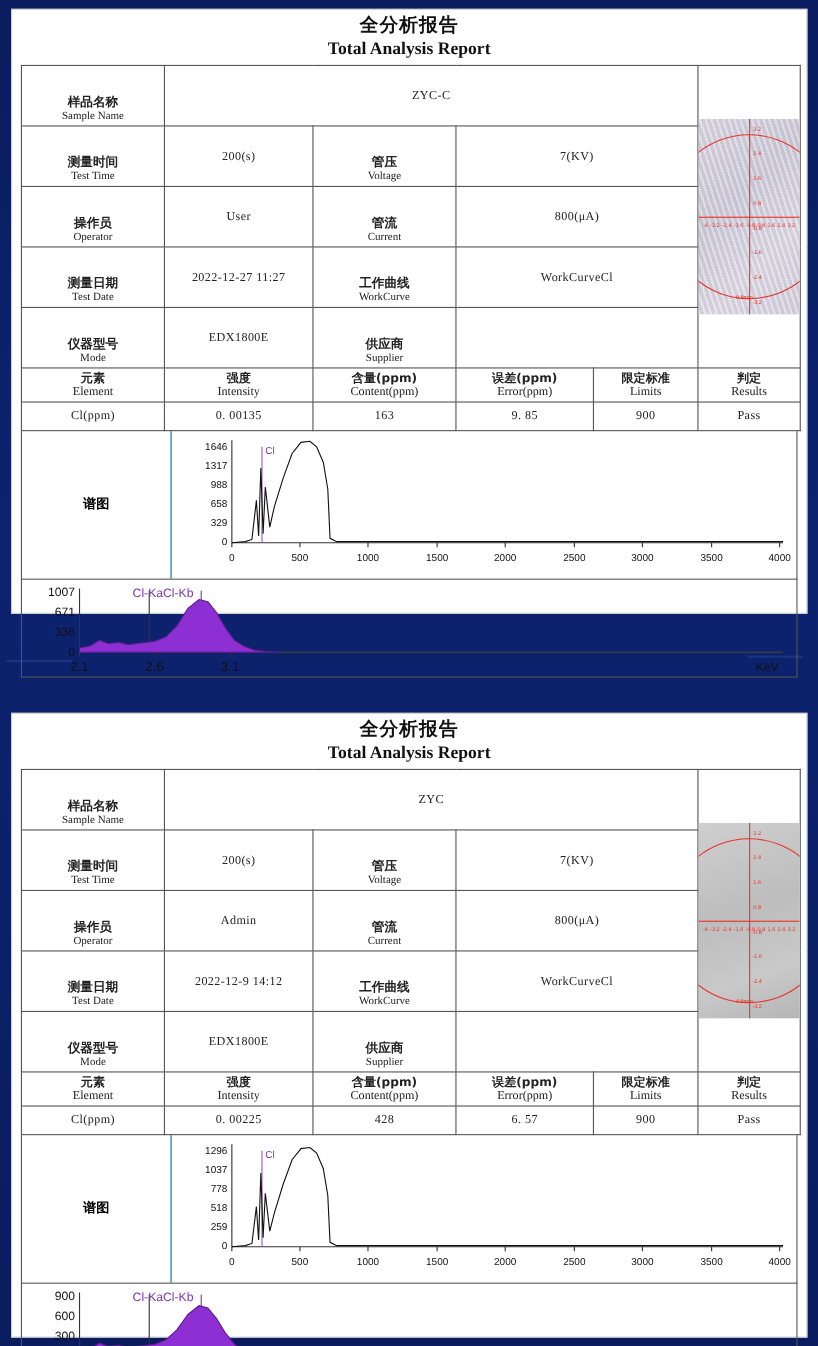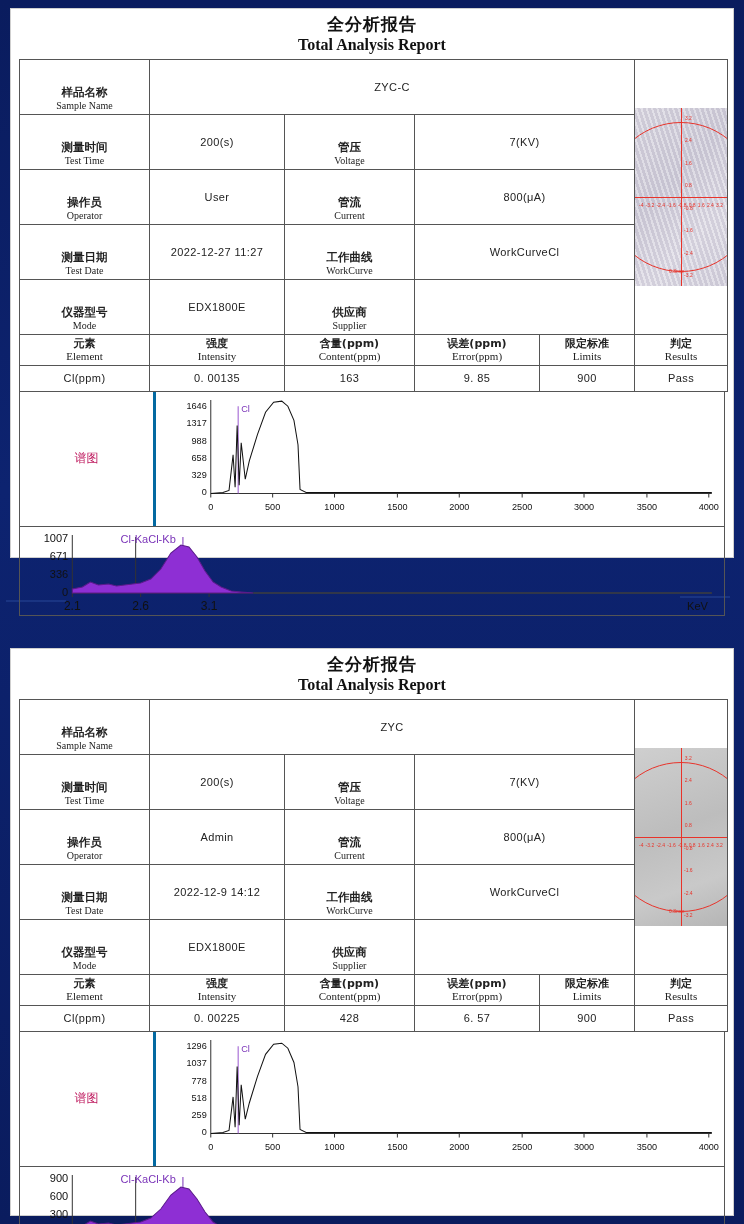--- a/index.html
+++ b/index.html
@@ -35,21 +35,21 @@
   #report-1 { top: 8px; height: 550px; }
   #report-2 { top: 648px; height: 568px; }
 
   .rpt-title-cn {
     text-align: center;
     font-size: 17px;
     font-weight: bold;
     color: #111;
     letter-spacing: 1px;
     line-height: 20px;
-    font-family: Liberation Serif, serif;
+    font-family: Liberation Mono, monospace;
   }
   .rpt-title-en {
     text-align: center;
     font-size: 16px;
     font-weight: bold;
     color: #111;
     line-height: 20px;
     margin-bottom: 4px;
     font-family: "Liberation Serif", serif;
   }
@@ -70,21 +70,21 @@
   }
   td.lbl {
     font-family: "DejaVu Sans", sans-serif;
     font-weight: bold;
     color: #111;
     font-size: 11px;
   }
   td.lbl .cn { display: block; font-size: 11.5px; line-height: 13px; margin-top: 24px; }
   td.lbl .en { display: block; font-size: 10px; line-height: 13px; font-family: "Liberation Serif", serif; font-weight: normal;}
   td.val {
-    font-family: Liberation Sans, sans-serif;
+    font-family: Liberation Serif, serif;
     color: #3b3b3b;
     font-size: 11px;
     letter-spacing: 0.4px;
   }
   td.hdr {
     font-family: "DejaVu Sans", sans-serif;
     font-weight: bold;
     font-size: 11.5px;
   }
   td.hdr .en { display:block; font-weight: normal; font-family:"Liberation Serif", serif; font-size: 11px;}
@@ -122,24 +122,24 @@
   .ticks-y span { color:#e8332a; font-size:5px; font-family:"Liberation Sans", sans-serif;}
 
   
   .spec-wrap {
     display: flex;
     border: 1px solid #555;
     border-top: none;
   }
   .spec-label {
     width: 136px;
-    border-right: 3px solid #0369a1;
+    border-right: 1px solid #0369a1;
     display: flex; align-items: center; justify-content: center;
     font-family: "DejaVu Sans", sans-serif;
-    font-size: 12px; font-weight: normal; color: #be185d;
+    font-size: 12px; font-weight: bold; color: #000000;
   }
   .spec-area { flex: 1; position: relative; }
   .spec-svg { display:block; width:100%; }
 
   .spec2-wrap {
     border: 1px solid #555;
     border-top: none;
     position: relative;
   }
 

